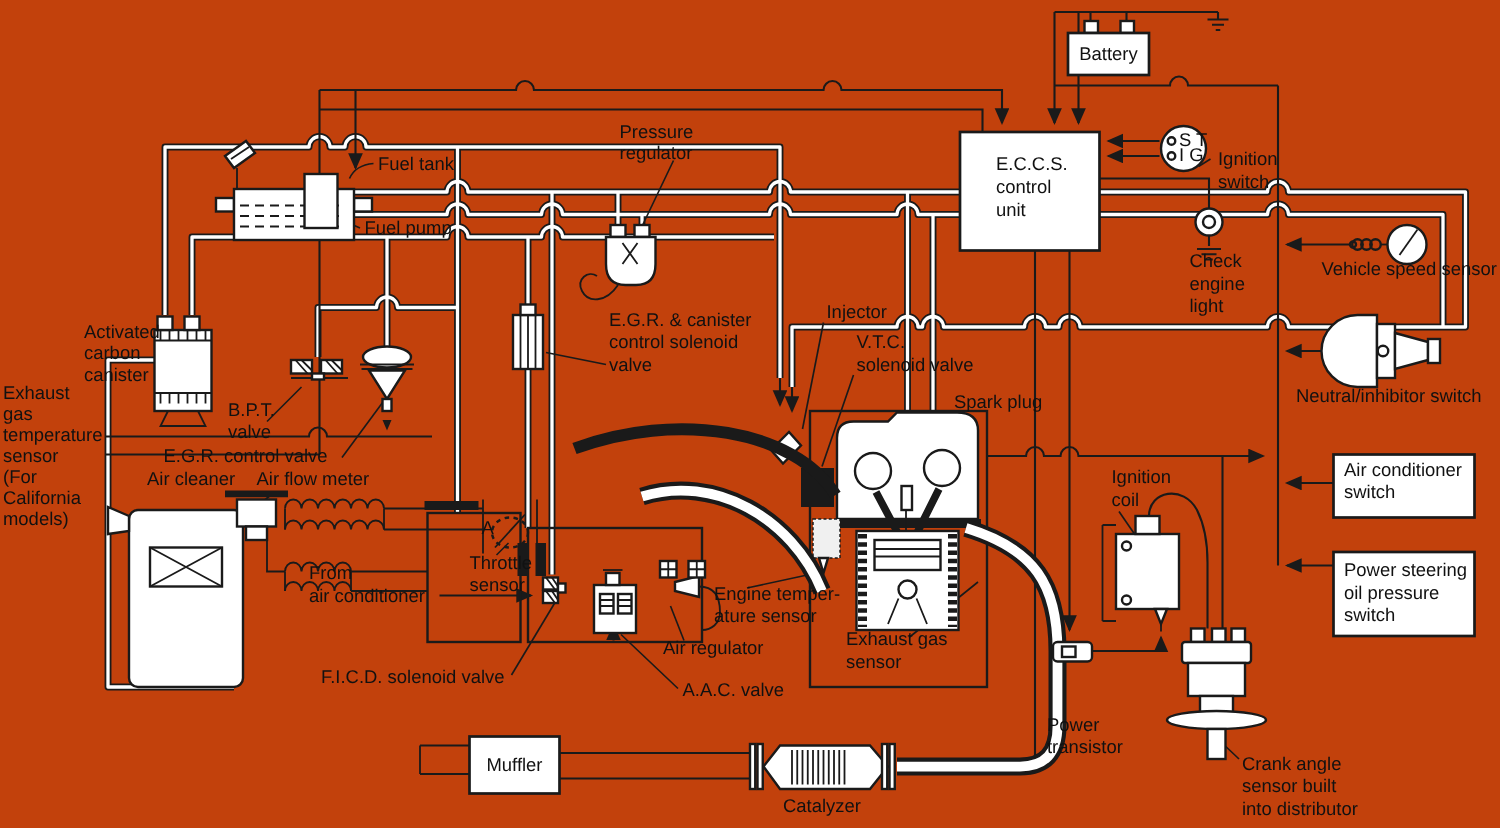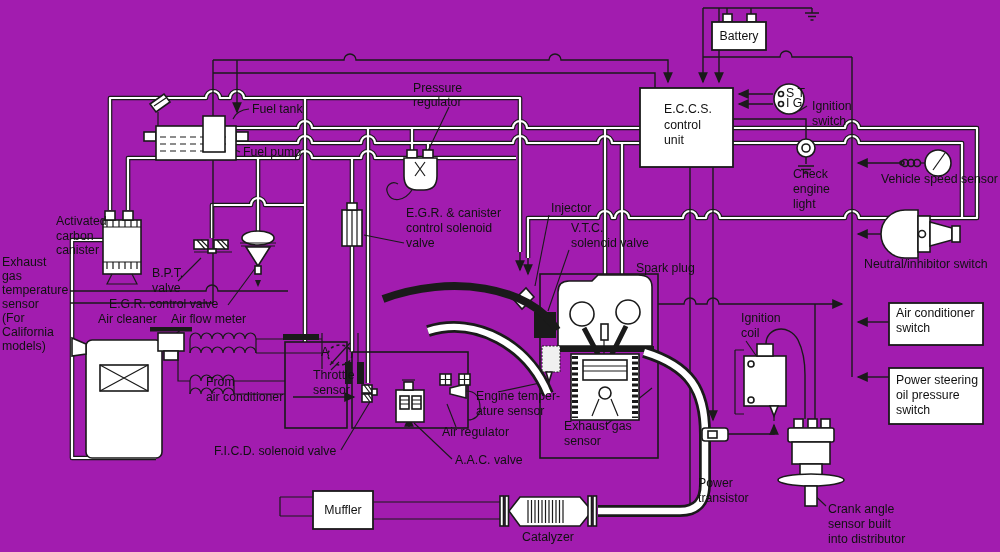--- a/index.html
+++ b/index.html
@@ -1,16 +1,16 @@
 <!DOCTYPE html>
 <html><head>
 <meta charset="utf-8">
 <style>
   html,body{margin:0;padding:0;background:#fff;}
-  #stage{position:relative;width:1000px;height:552px;background:#a21caf;overflow:hidden;}
+  #stage{position:relative;width:1000px;height:552px;background:#c2410c;overflow:hidden;}
   svg{display:block;}
   svg text{font-family:"Liberation Sans","DejaVu Sans",sans-serif;font-size:12.3px;fill:#111;}
   .wire{fill:none;stroke:#1a1a1a;stroke-width:1.4;}
   .ptr{fill:none;stroke:#1a1a1a;stroke-width:1.1;}
   .pipe{fill:none;stroke:#1a1a1a;stroke-width:4.6;stroke-linejoin:round;}
   .pipe2{fill:none;stroke:#ffffff;stroke-width:2.2;stroke-linejoin:round;}
   .fat{fill:none;stroke:#1a1a1a;stroke-width:12;stroke-linejoin:round;}
   .fat2{fill:none;stroke:#ffffff;stroke-width:6.5;stroke-linejoin:round;}
   .sym{fill:#ffffff;stroke:#1a1a1a;stroke-width:1.6;}
   .symt{fill:none;stroke:#1a1a1a;stroke-width:1.6;}

